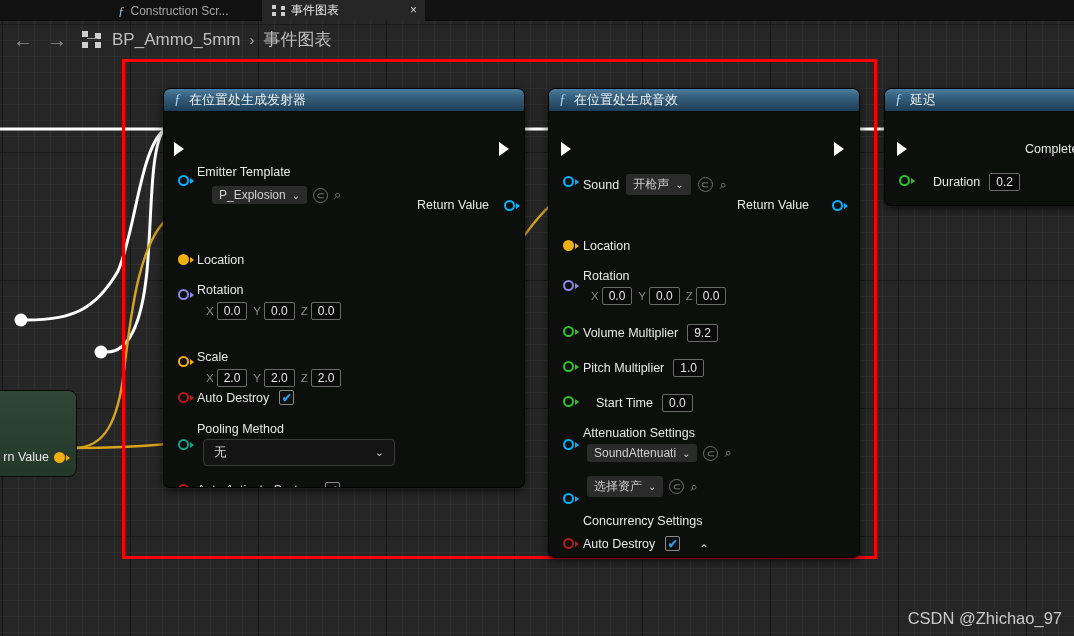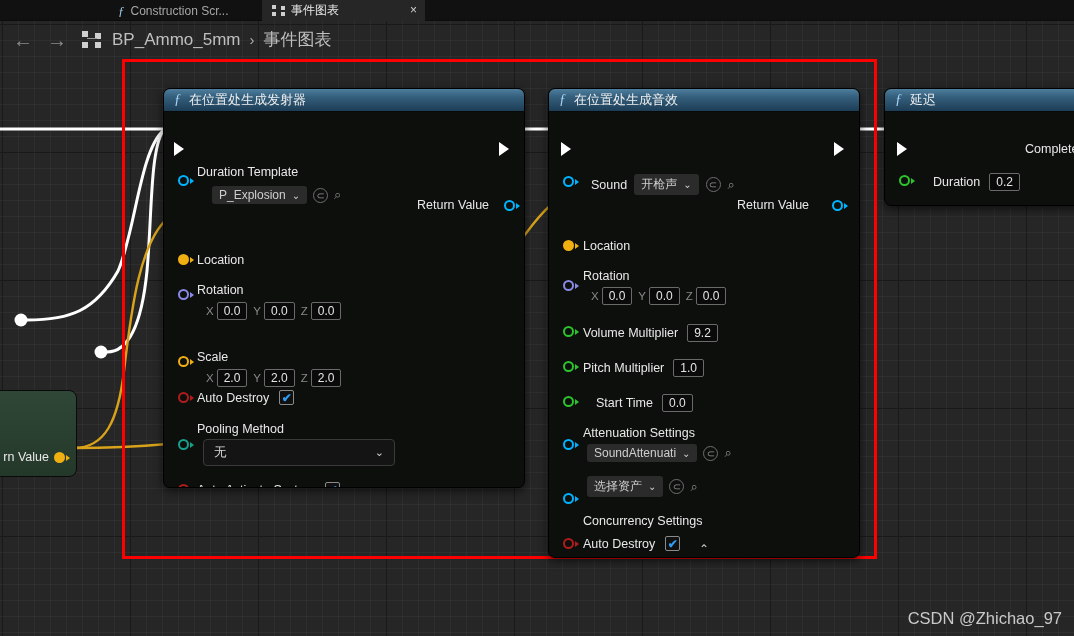--- a/index.html
+++ b/index.html
@@ -207,21 +207,21 @@
         <span class="exec"></span>
       </div>
 
       <div class="row" style="left:14px; top:63px; color:#00b3ff;">
         <span class="pin">
             <span class="ring"></span>
             <span class="arw"></span>
           </span>
       </div>
       <div class="row" style="left:33px; top:53px;">
-        <span class="lbl">Duration Template</span>
+        <span class="lbl">Emitter Template</span>
       </div>
       <div class="row" style="left:48px; top:74px; gap:6px;">
         <span class="pill">
           <span>P_Explosion</span>
           <span class="chev">⌄</span>
         </span>
         <span class="iconbtn">⊂</span>
         <span class="srch">⌕</span>
       </div>
 
@@ -334,21 +334,21 @@
       <div class="row" style="left:285px; top:30px;">
         <span class="exec"></span>
       </div>
 
       <div class="row" style="left:14px; top:64px; color:#00b3ff;">
         <span class="pin">
             <span class="ring"></span>
             <span class="arw"></span>
           </span>
       </div>
-      <div class="row" style="left:42px; top:62px; gap:7px;">
+      <div class="row" style="left:34px; top:62px; gap:7px;">
         <span class="lbl">Sound</span>
         <span class="pill">
           <span>开枪声</span>
           <span class="chev">⌄</span>
         </span>
         <span class="iconbtn">⊂</span>
         <span class="srch">⌕</span>
       </div>
 
       <div class="row" style="left:188px; top:86px;">

